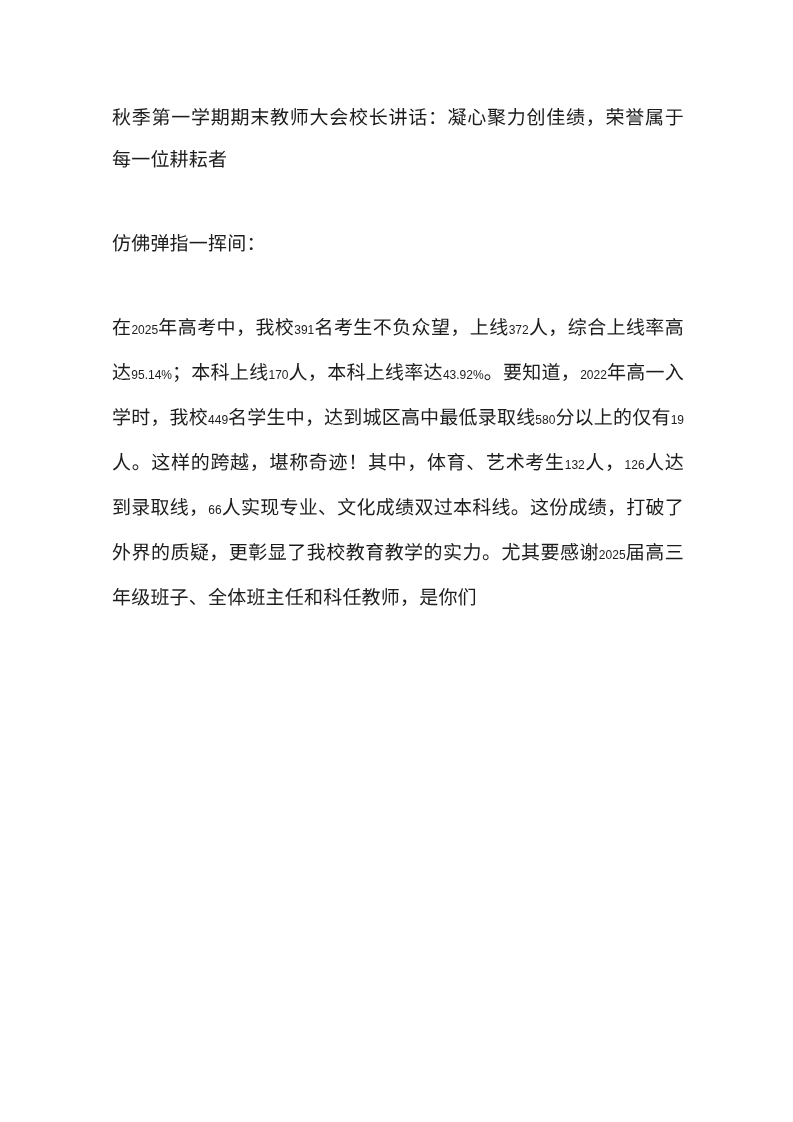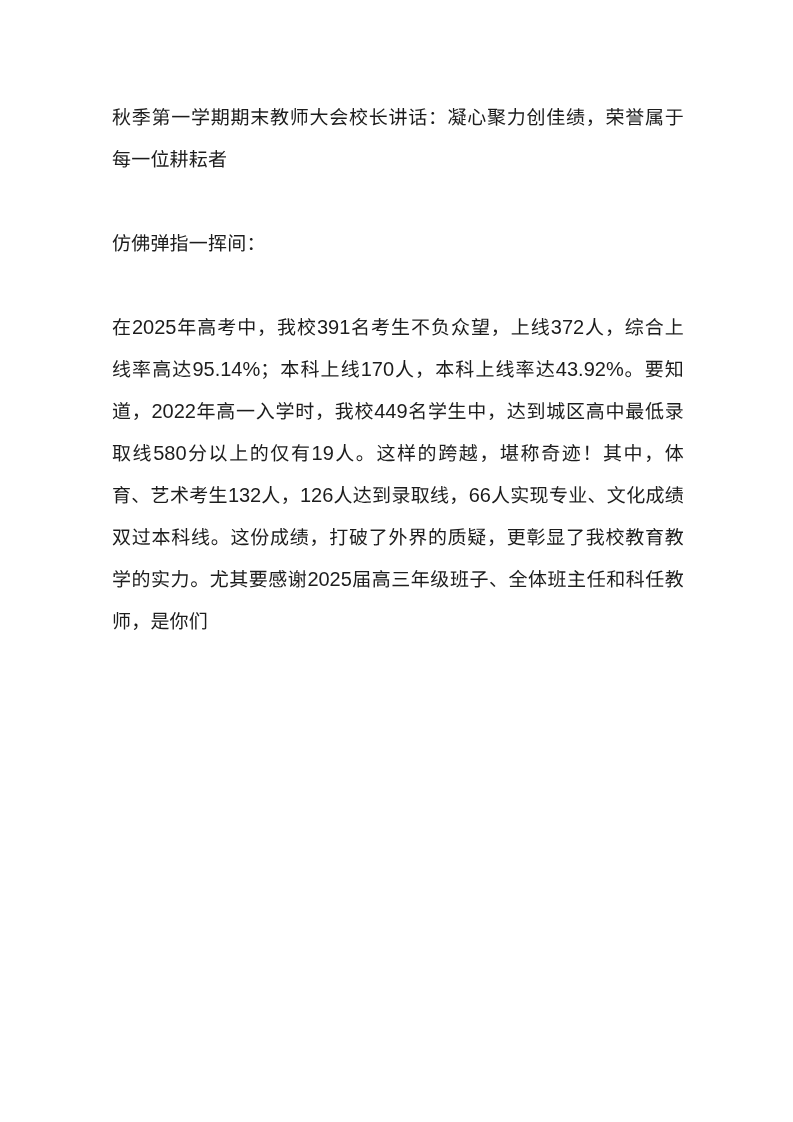--- a/index.html
+++ b/index.html
@@ -46,21 +46,21 @@
 
   
   .title {
     text-align: justify;
     text-justify: inter-character;
   }
 
   
   .num {
     font-family: "Liberation Sans", "DejaVu Sans", sans-serif;
-    font-size: 20px;
+    font-size: 12px;
     letter-spacing: 0;
   }
 
   
   .clipped {
     overflow: hidden;
   }
 </style>
 </head>
 <body>

